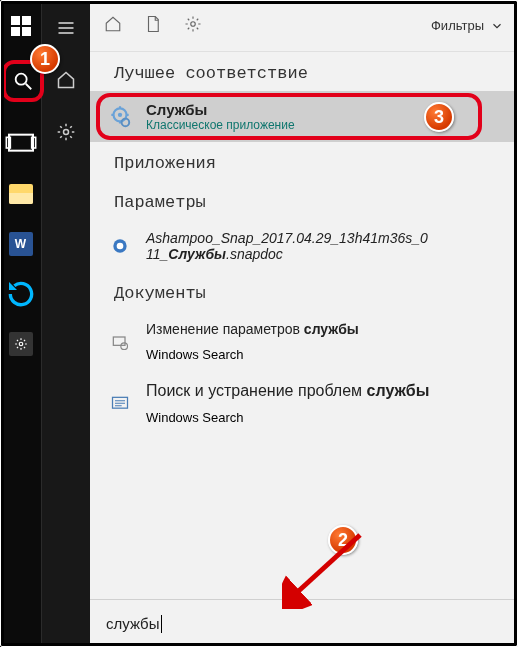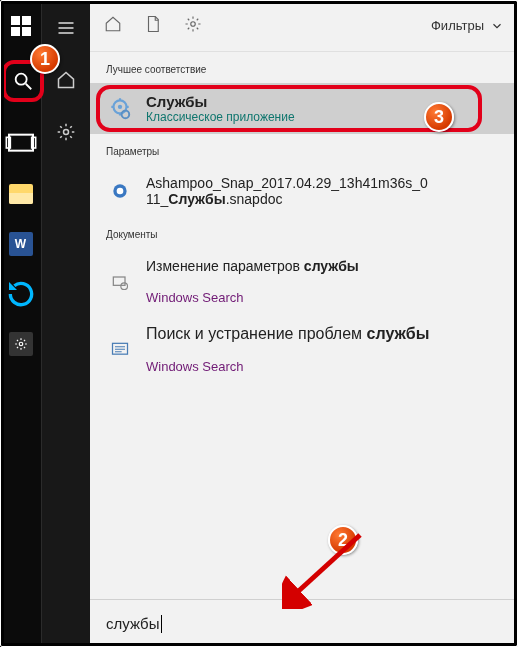--- a/index.html
+++ b/index.html
@@ -95,23 +95,24 @@
   }
   .panel-top .right {
     margin-left: auto;
     display: flex;
     align-items: center;
     gap: 6px;
     font-size: 13px;
     color: #333;
   }
   .section-title {
-    padding: 12px 16px 8px 16px;
-    font-size: 10px;
+    padding: 12px 16px 8px 24px;
+    font-size: 17px;
     color: #333;
+    font-family: Liberation Mono, monospace;
   }
   .result {
     display: flex;
     align-items: center;
     padding: 10px 16px;
     gap: 12px;
   }
   .result.highlight {
     background: #cfcfcf;
     position: relative;
@@ -130,22 +131,22 @@
     width: 28px; height: 28px;
     display: flex; align-items:center; justify-content:center;
     color:#555;
     flex-shrink: 0;
   }
   .result-icon.gear-big svg { width:26px;height:26px; color:#6aa2d8;}
   .result-text { display:flex; flex-direction:column; }
   .result-title { font-size: 15px; color:#222; }
   .result-title b { font-weight: 600;}
   .result-sub { font-size: 12px; color: #0f766e; }
-  .result-line2 { font-size: 13px; color:#701a75; margin-top:16px;}
-  .long { word-break: break-all; }
+  .result-line2 { font-size: 13px; color:#000000; margin-top:10px;}
+  .long { word-break: break-all; font-style: italic; }
 
   .search-bar {
     margin-top: auto;
     height: 48px;
     border-top: 1px solid #d0d0d0;
     display: flex;
     align-items: center;
     padding: 0 16px;
     font-size: 15px;
     color: #222;
@@ -303,20 +304,21 @@
             <circle cx="17" cy="17" r="3.5" fill="none" stroke="#5a8fc4" stroke-width="1.8"></circle>
           </svg>
       </div>
       <div class="result-text">
         <span class="result-title"><b>Службы</b></span>
         <span class="result-sub">Классическое приложение</span>
       </div>
       <div class="result-ann"></div>
     </div>
 
+    <div class="section-title">Приложения</div>
 
     <div class="section-title">Параметры</div>
     <div class="result">
       <div class="result-icon">
         <svg viewBox="0 0 24 24" width="20" height="20">
             <circle cx="12" cy="12" r="8" fill="#3a78c2"></circle>
             <circle cx="12" cy="12" r="4" fill="#fff"></circle>
           </svg>
       </div>
       <div class="result-text long">

